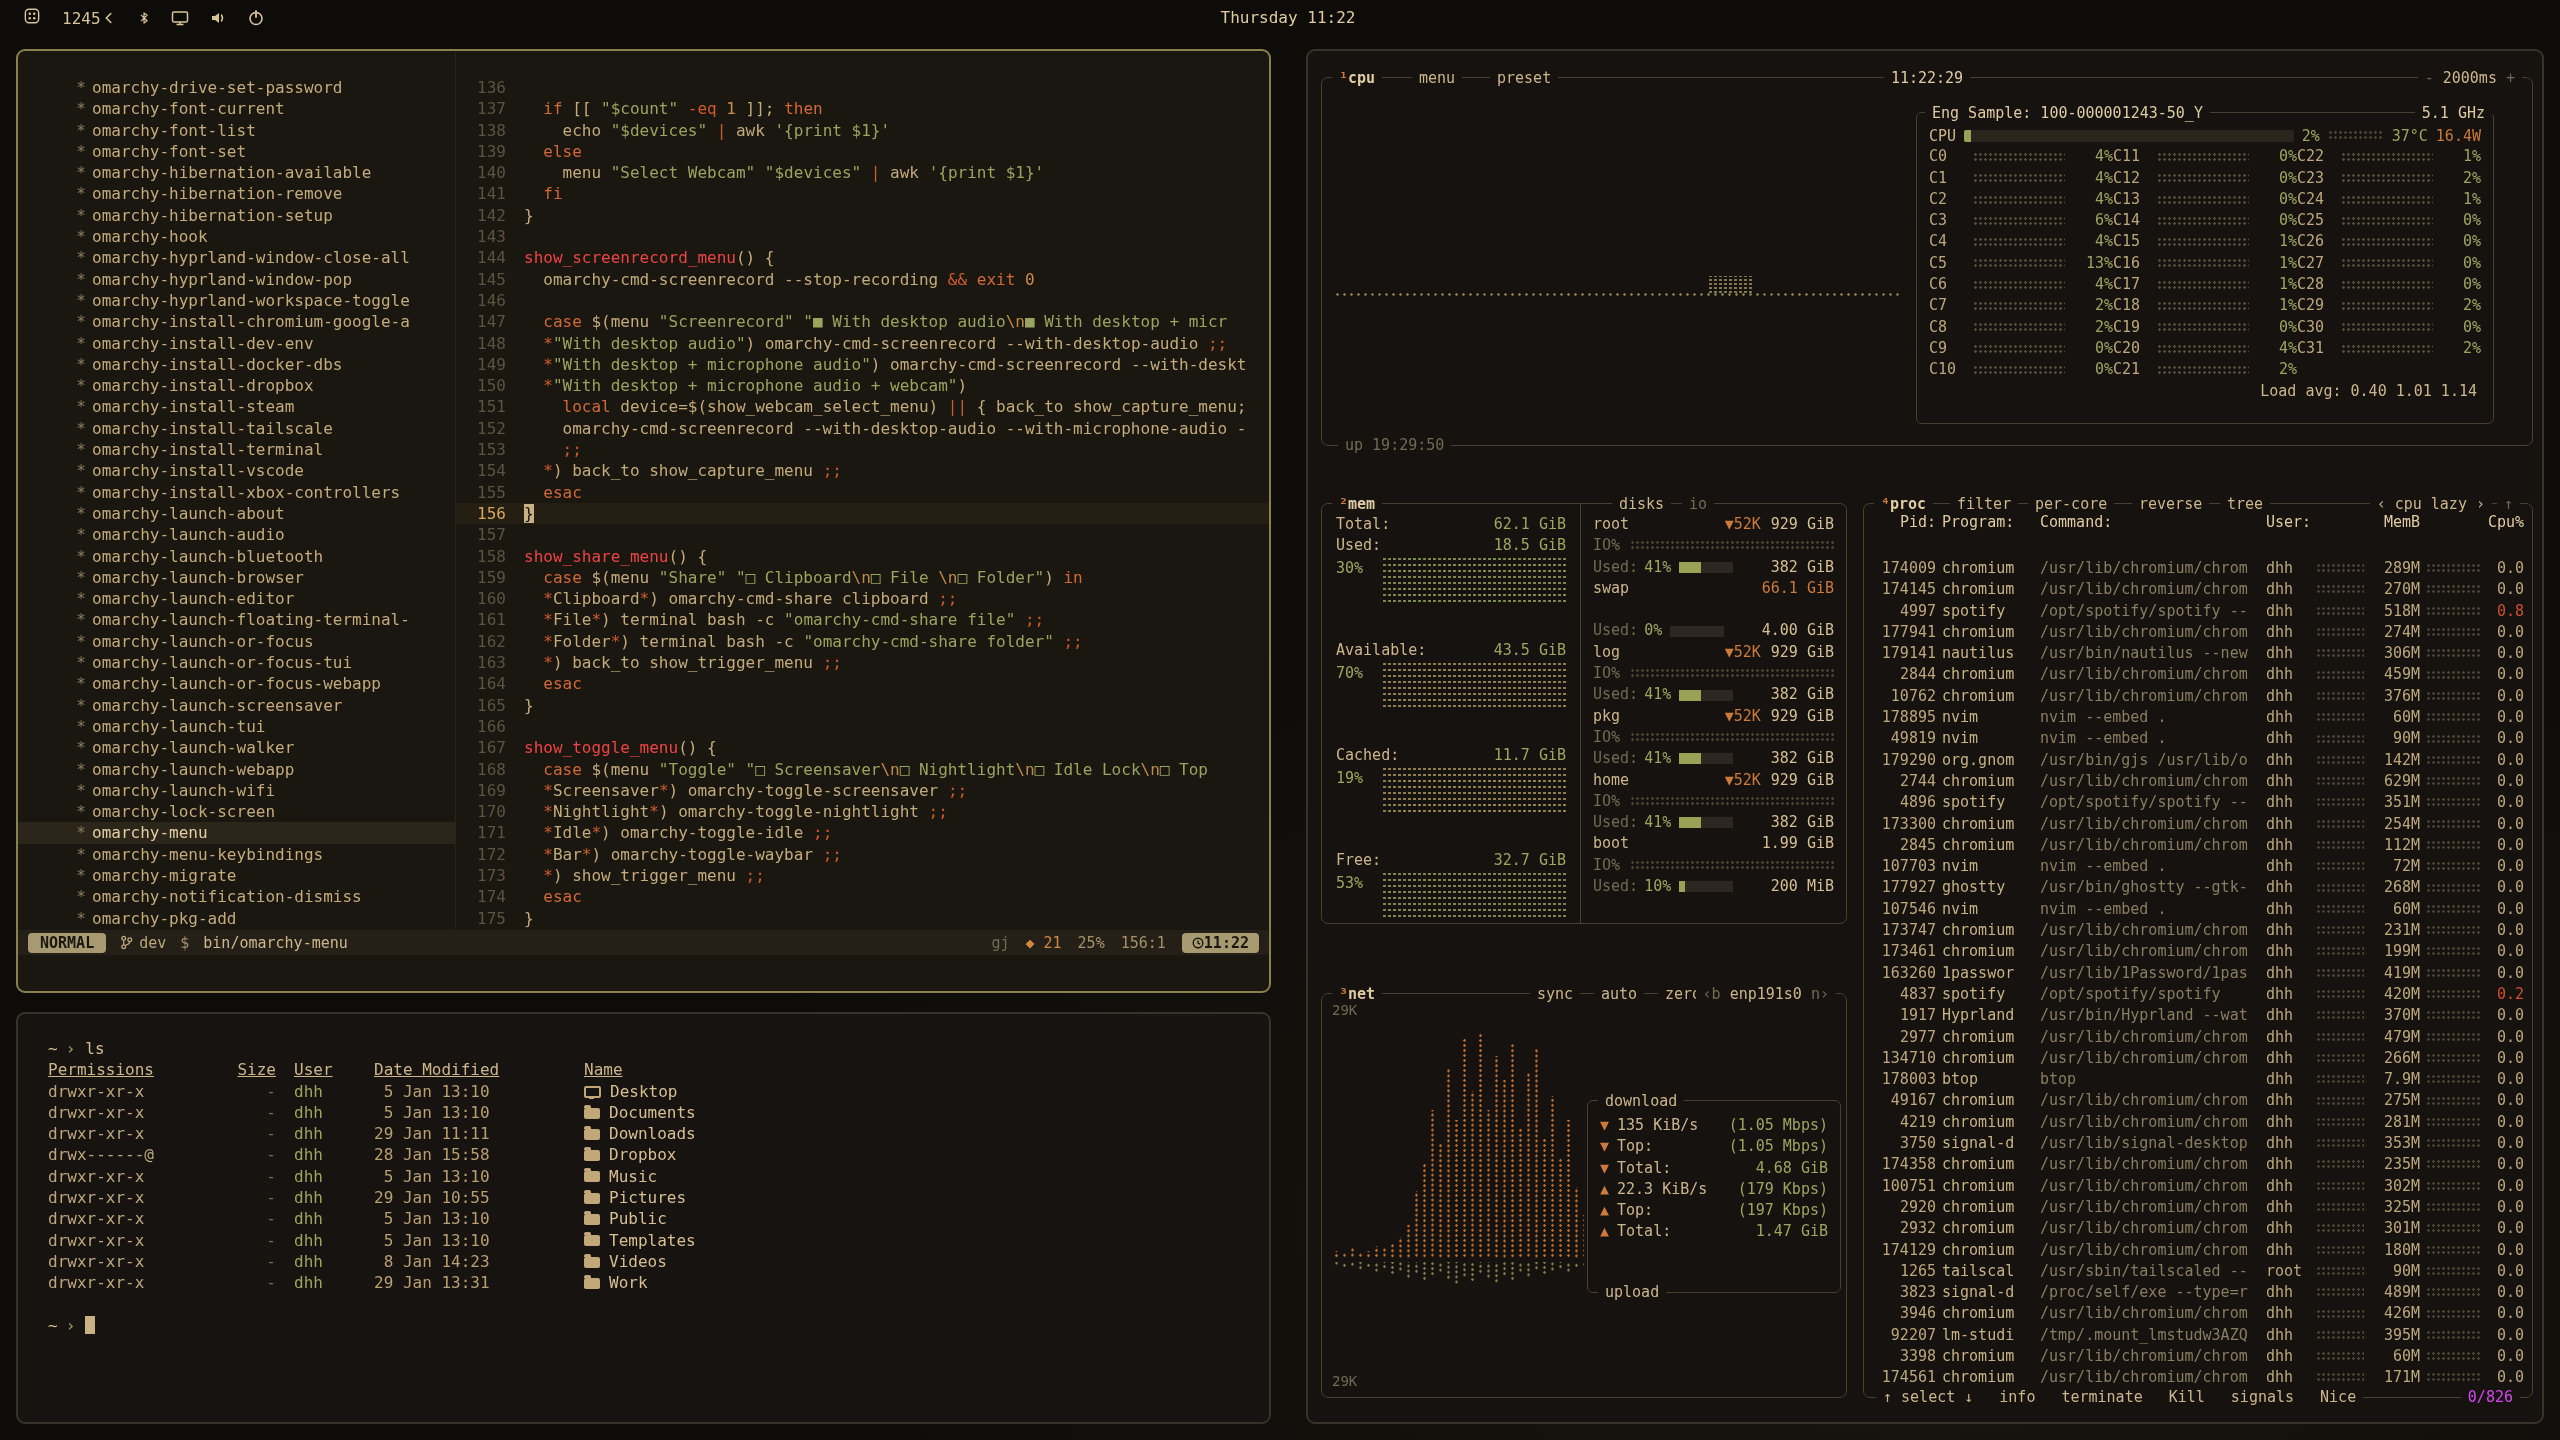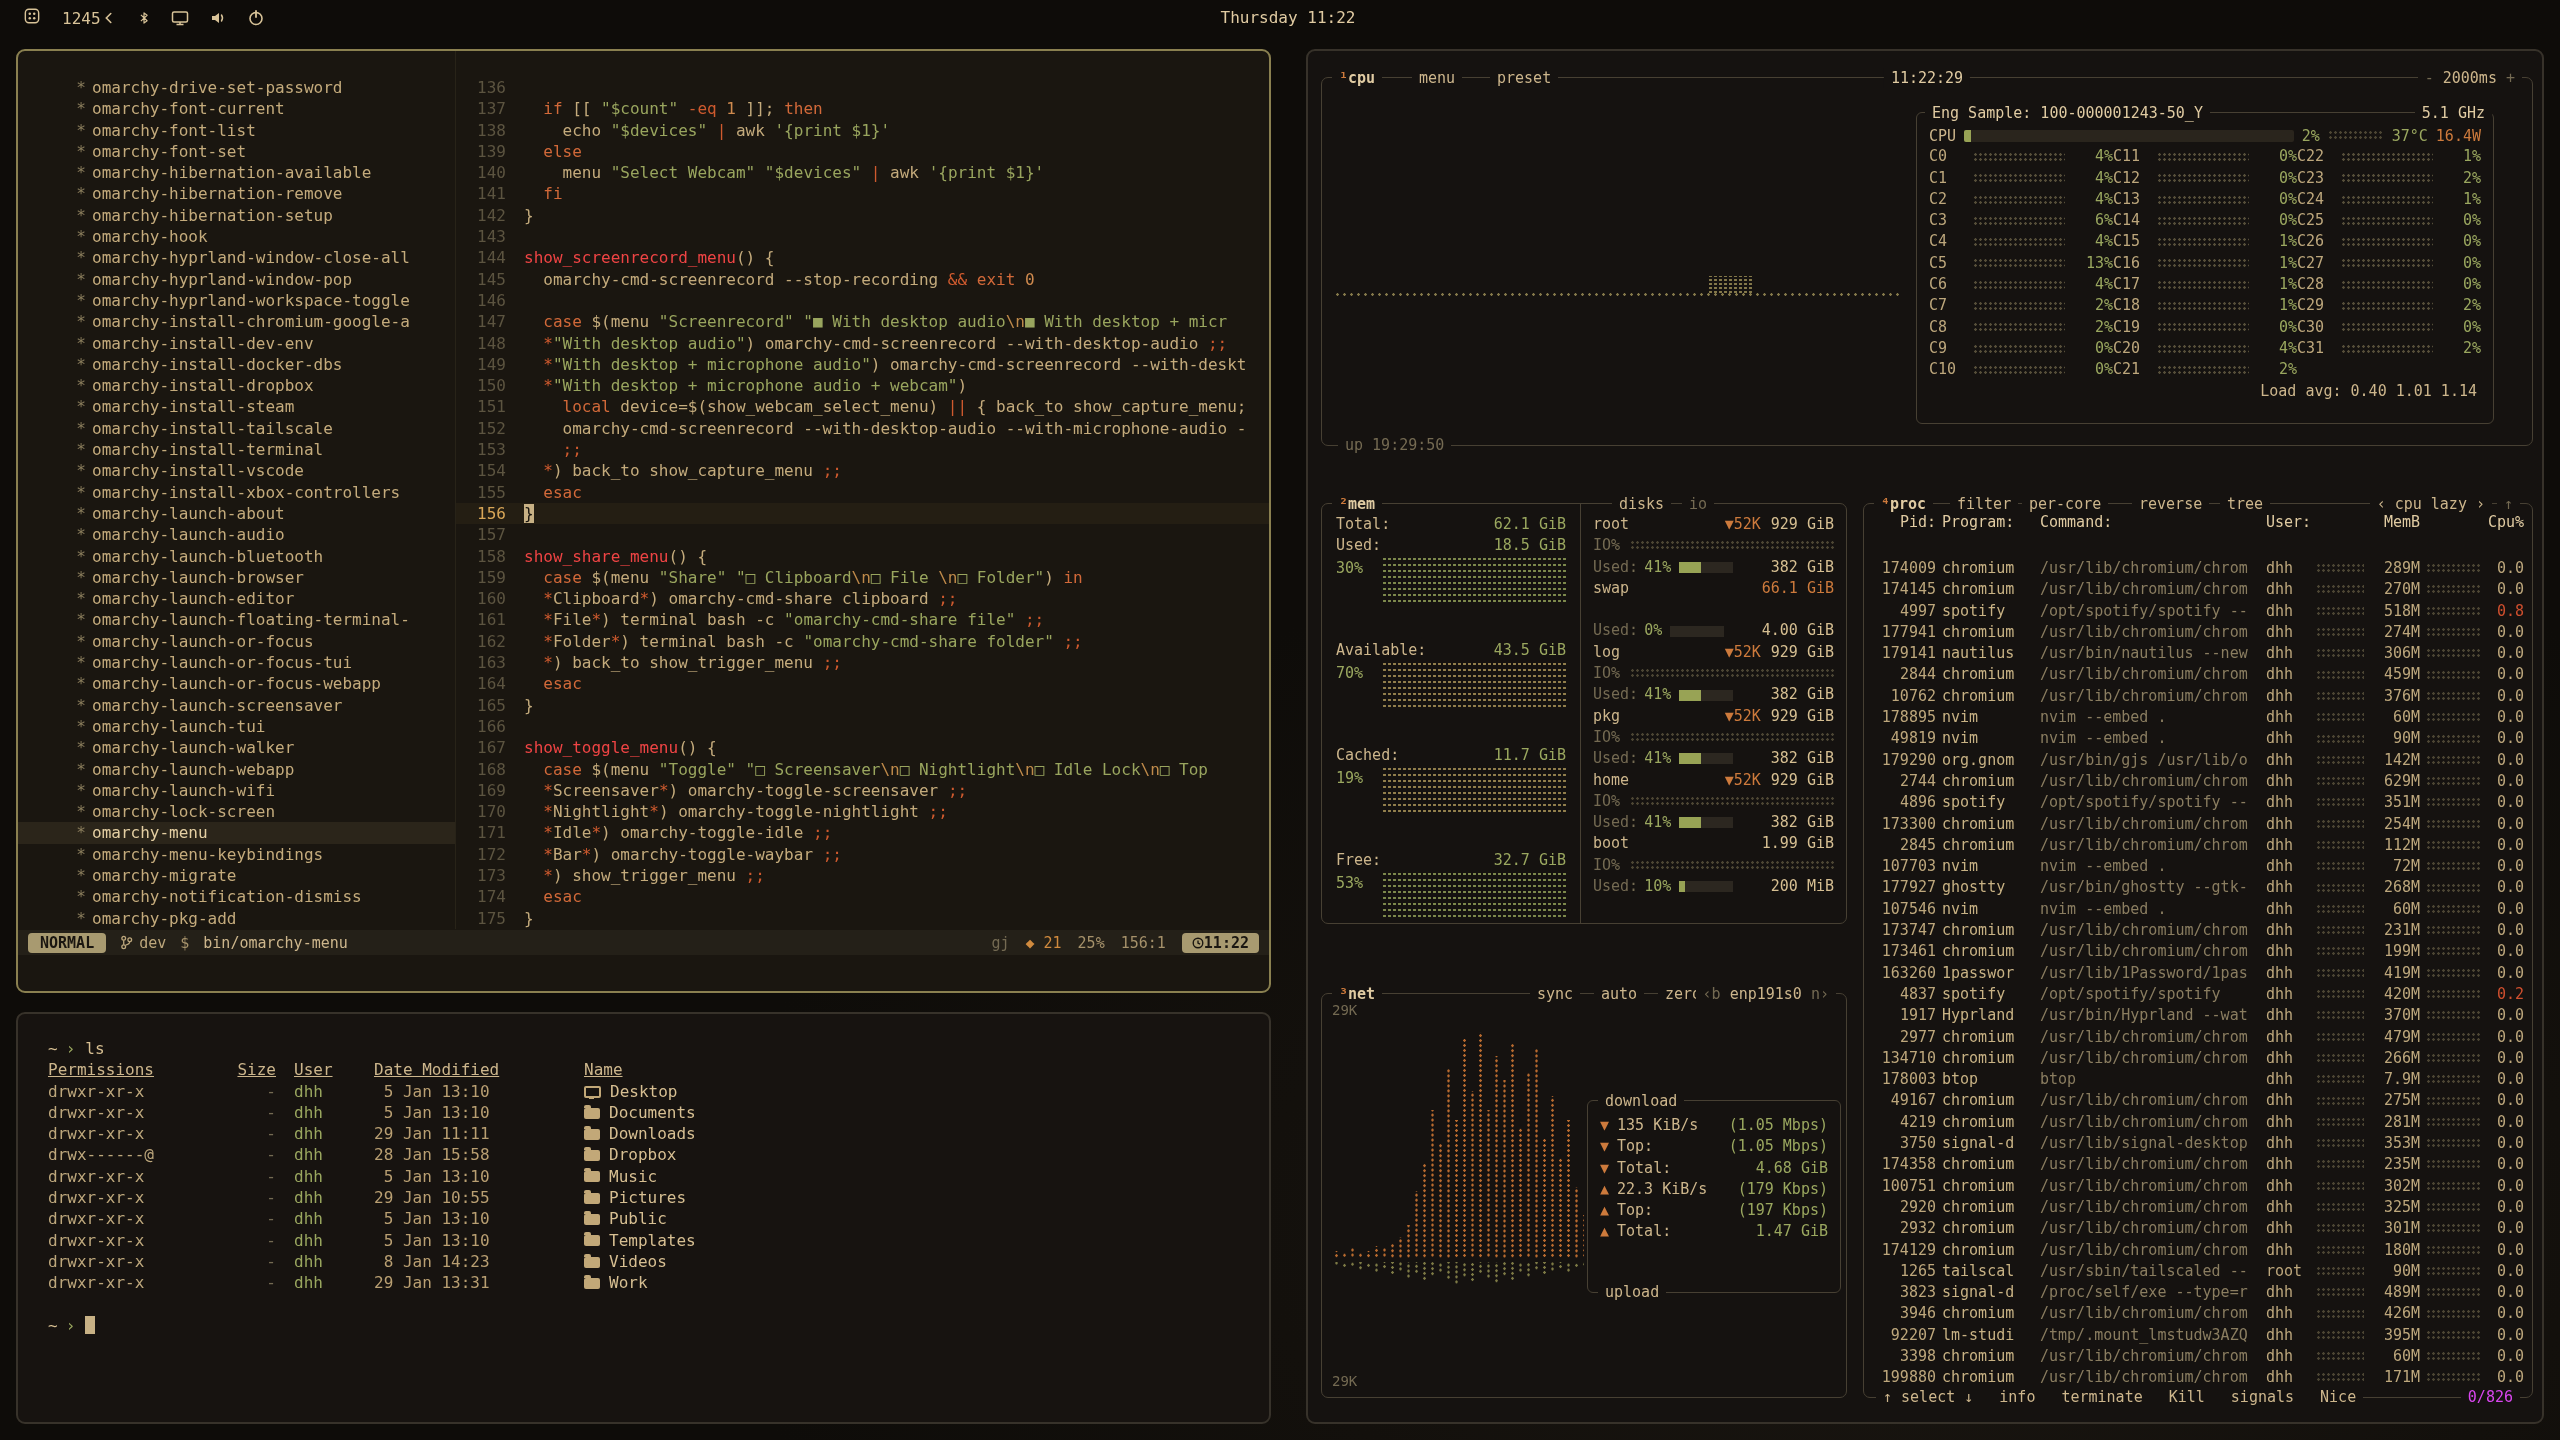--- a/index.html
+++ b/index.html
@@ -1062,21 +1062,21 @@
         <div class="nline"><span class="narrow">▲</span><span class="nlabel">22.3 KiB/s</span><span class="nval">(179 Kbps)</span></div>
             <div class="nline"><span class="narrow">▲</span><span class="nlabel">Top:</span><span class="nval">(197 Kbps)</span></div>
             <div class="nline"><span class="narrow">▲</span><span class="nlabel">Total:</span><span class="nval">1.47 GiB</span></div>
           </div>
       </div>
     </div>
 
     <div class="bbox" id="proc-box">
       <span class="onborder" style="left:10px"><span class="bid">⁴</span><span class="btitle-txt">proc</span></span>
       <span class="onborder bchip" style="left:86px">filter</span>
-      <span class="onborder bchip" style="left:158px">per-core</span>
+      <span class="onborder bchip" style="left:164px">per-core</span>
       <span class="onborder bchip" style="left:268px">reverse</span>
       <span class="onborder bchip" style="left:356px">tree</span>
       <span class="onborder sort-chip" style="right:40px">‹ cpu lazy ›</span>
       <span class="onborder bchip-dim" style="right:12px">↑</span>
       <div class="proc-grid" id="proc-head">
         <span class="r">Pid:</span>
         <span>Program:</span>
         <span>Command:</span>
         <span>User:</span>
         <span></span>
@@ -1498,21 +1498,21 @@
             <span class="p-prog">chromium</span>
             <span class="p-cmd">/usr/lib/chromium/chrom</span>
             <span class="p-user">dhh</span>
             <span class="pdots dots"></span>
             <span class="p-mem">60M</span>
             <span class="pdots dots"></span>
             <span class="p-cpu">0.0</span>
           </div>
 
           <div class="proc-grid">
-            <span class="p-pid">199880</span>
+            <span class="p-pid">174561</span>
             <span class="p-prog">chromium</span>
             <span class="p-cmd">/usr/lib/chromium/chrom</span>
             <span class="p-user">dhh</span>
             <span class="pdots dots"></span>
             <span class="p-mem">171M</span>
             <span class="pdots dots"></span>
             <span class="p-cpu">0.0</span>
           </div>
         </div>
       <span class="onborder-b" style="left:12px">

